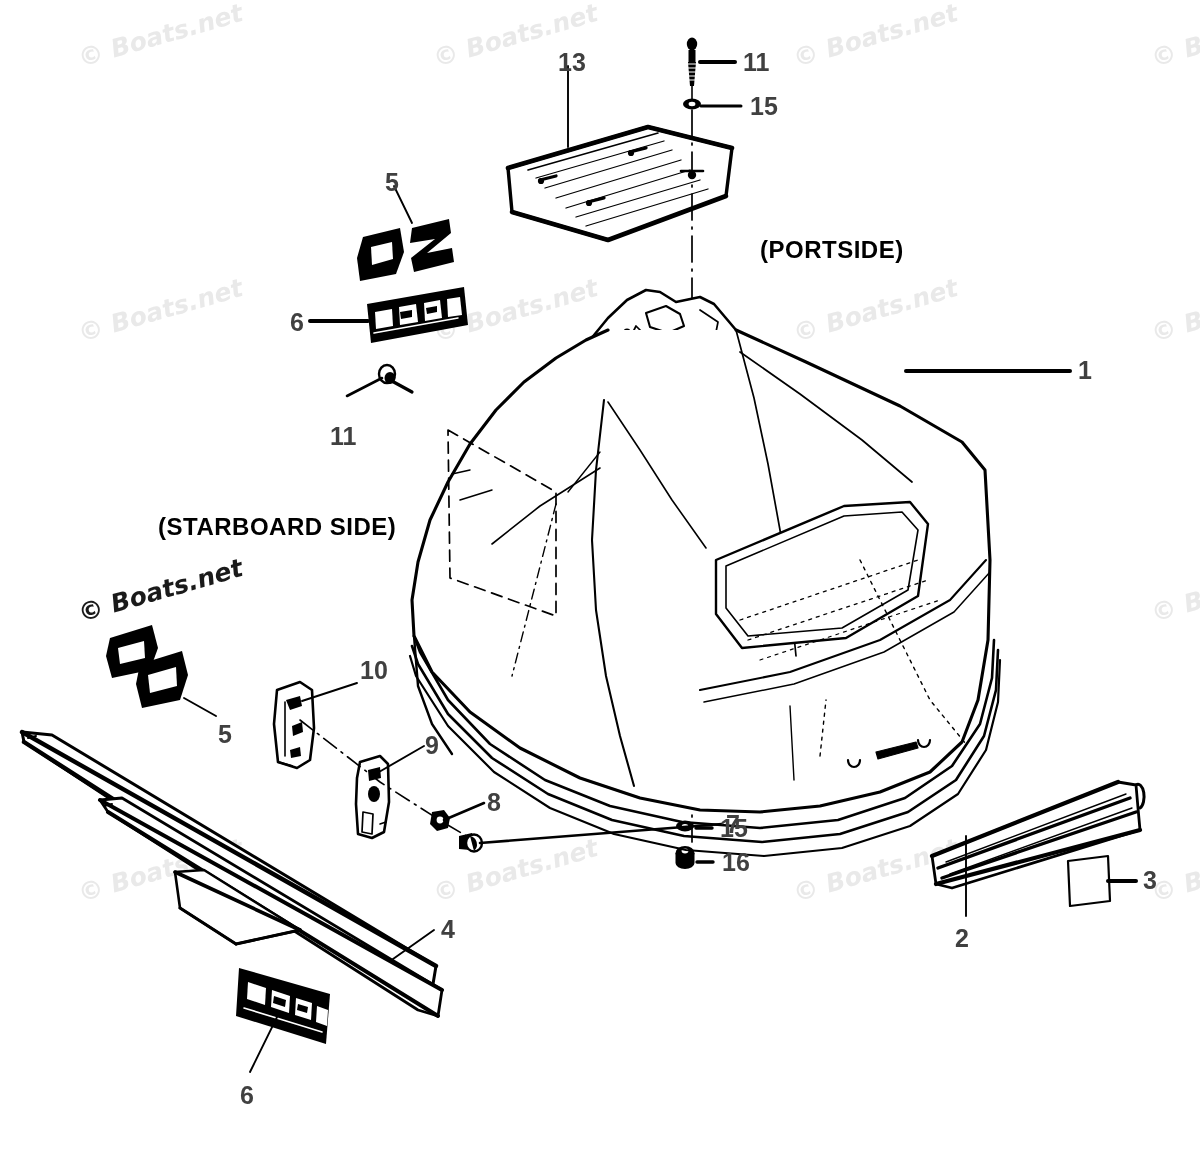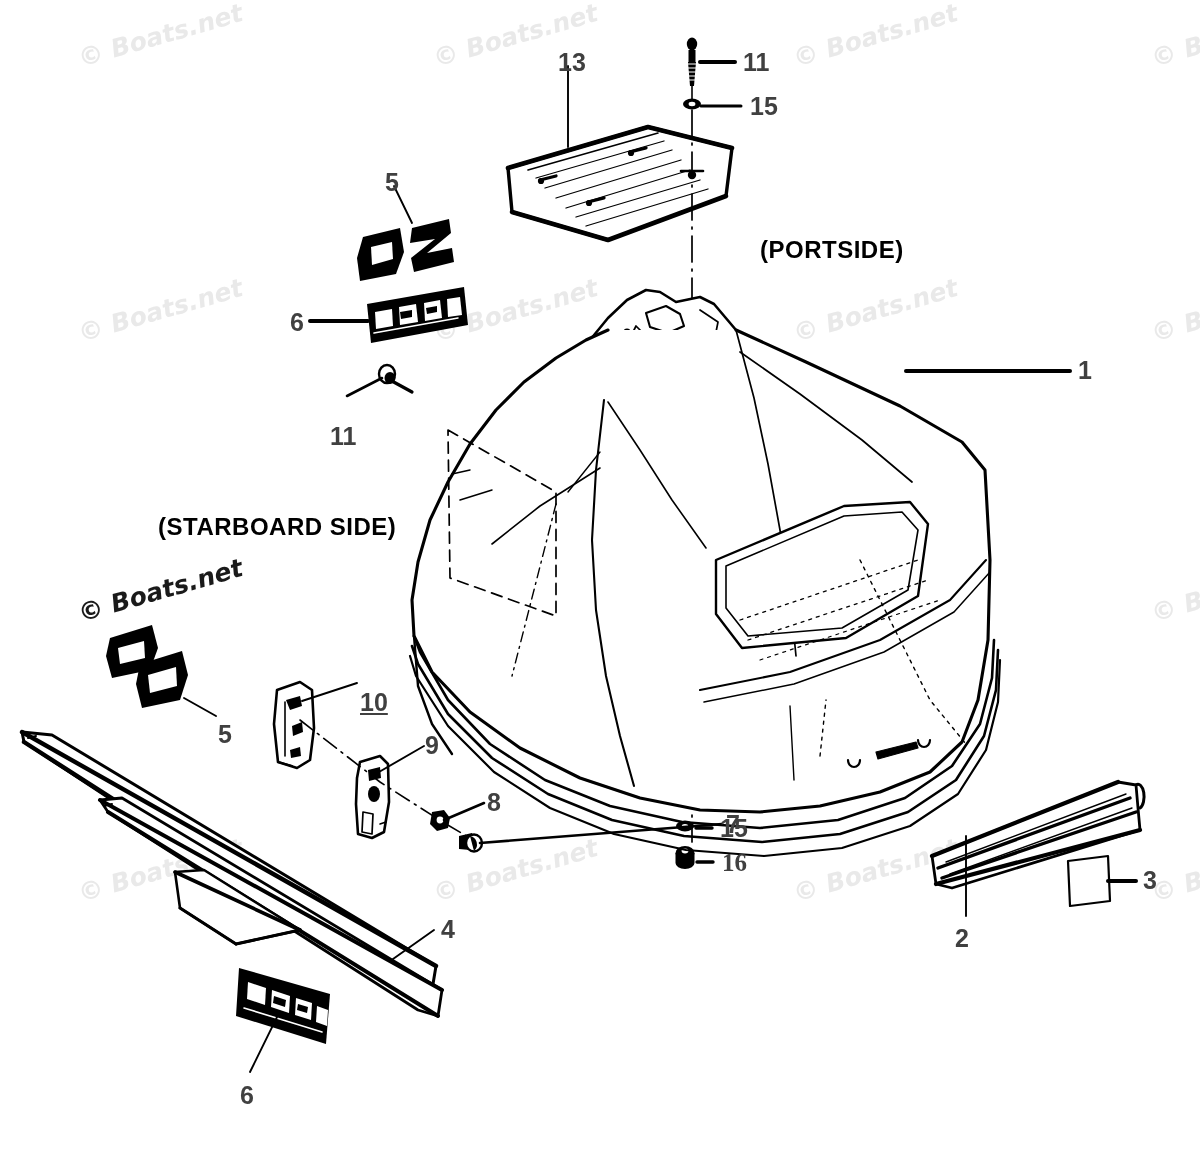--- a/index.html
+++ b/index.html
@@ -350,24 +350,24 @@
       <div class="callout" style="left: 955px; top: 926px;">2</div>
       <div class="callout" style="left: 1143px; top: 868px;">3</div>
       <div class="callout" style="left: 441px; top: 917px;">4</div>
       <div class="callout" style="left: 385px; top: 170px;">5</div>
       <div class="callout" style="left: 218px; top: 722px;">5</div>
       <div class="callout" style="left: 290px; top: 310px;">6</div>
       <div class="callout" style="left: 240px; top: 1083px;">6</div>
       <div class="callout" style="left: 726px; top: 812px;">7</div>
       <div class="callout" style="left: 487px; top: 790px;">8</div>
       <div class="callout" style="left: 425px; top: 733px;">9</div>
-      <div class="callout" style="left: 360px; top: 690px; text-decoration: underline;">10</div>
+      <div class="callout" style="left: 360px; top: 658px;">10</div>
       <div class="callout" style="left: 330px; top: 424px;">11</div>
       <div class="callout" style="left: 558px; top: 50px;">13</div>
       <div class="callout" style="left: 743px; top: 50px;">11</div>
       <div class="callout" style="left: 750px; top: 94px;">15</div>
       <div class="callout" style="left: 720px; top: 816px;">15</div>
-      <div class="callout" style="left: 722px; top: 850px; font-family: Liberation Serif, serif;">16</div>
+      <div class="callout" style="left: 722px; top: 850px;">16</div>
       <div class="sidetext" style="left: 760px; top: 236px;">(PORTSIDE)</div>
       <div class="sidetext" style="left: 158px; top: 513px;">(STARBOARD SIDE)</div>
     </div>
 
 </div>
 
 </body></html>

